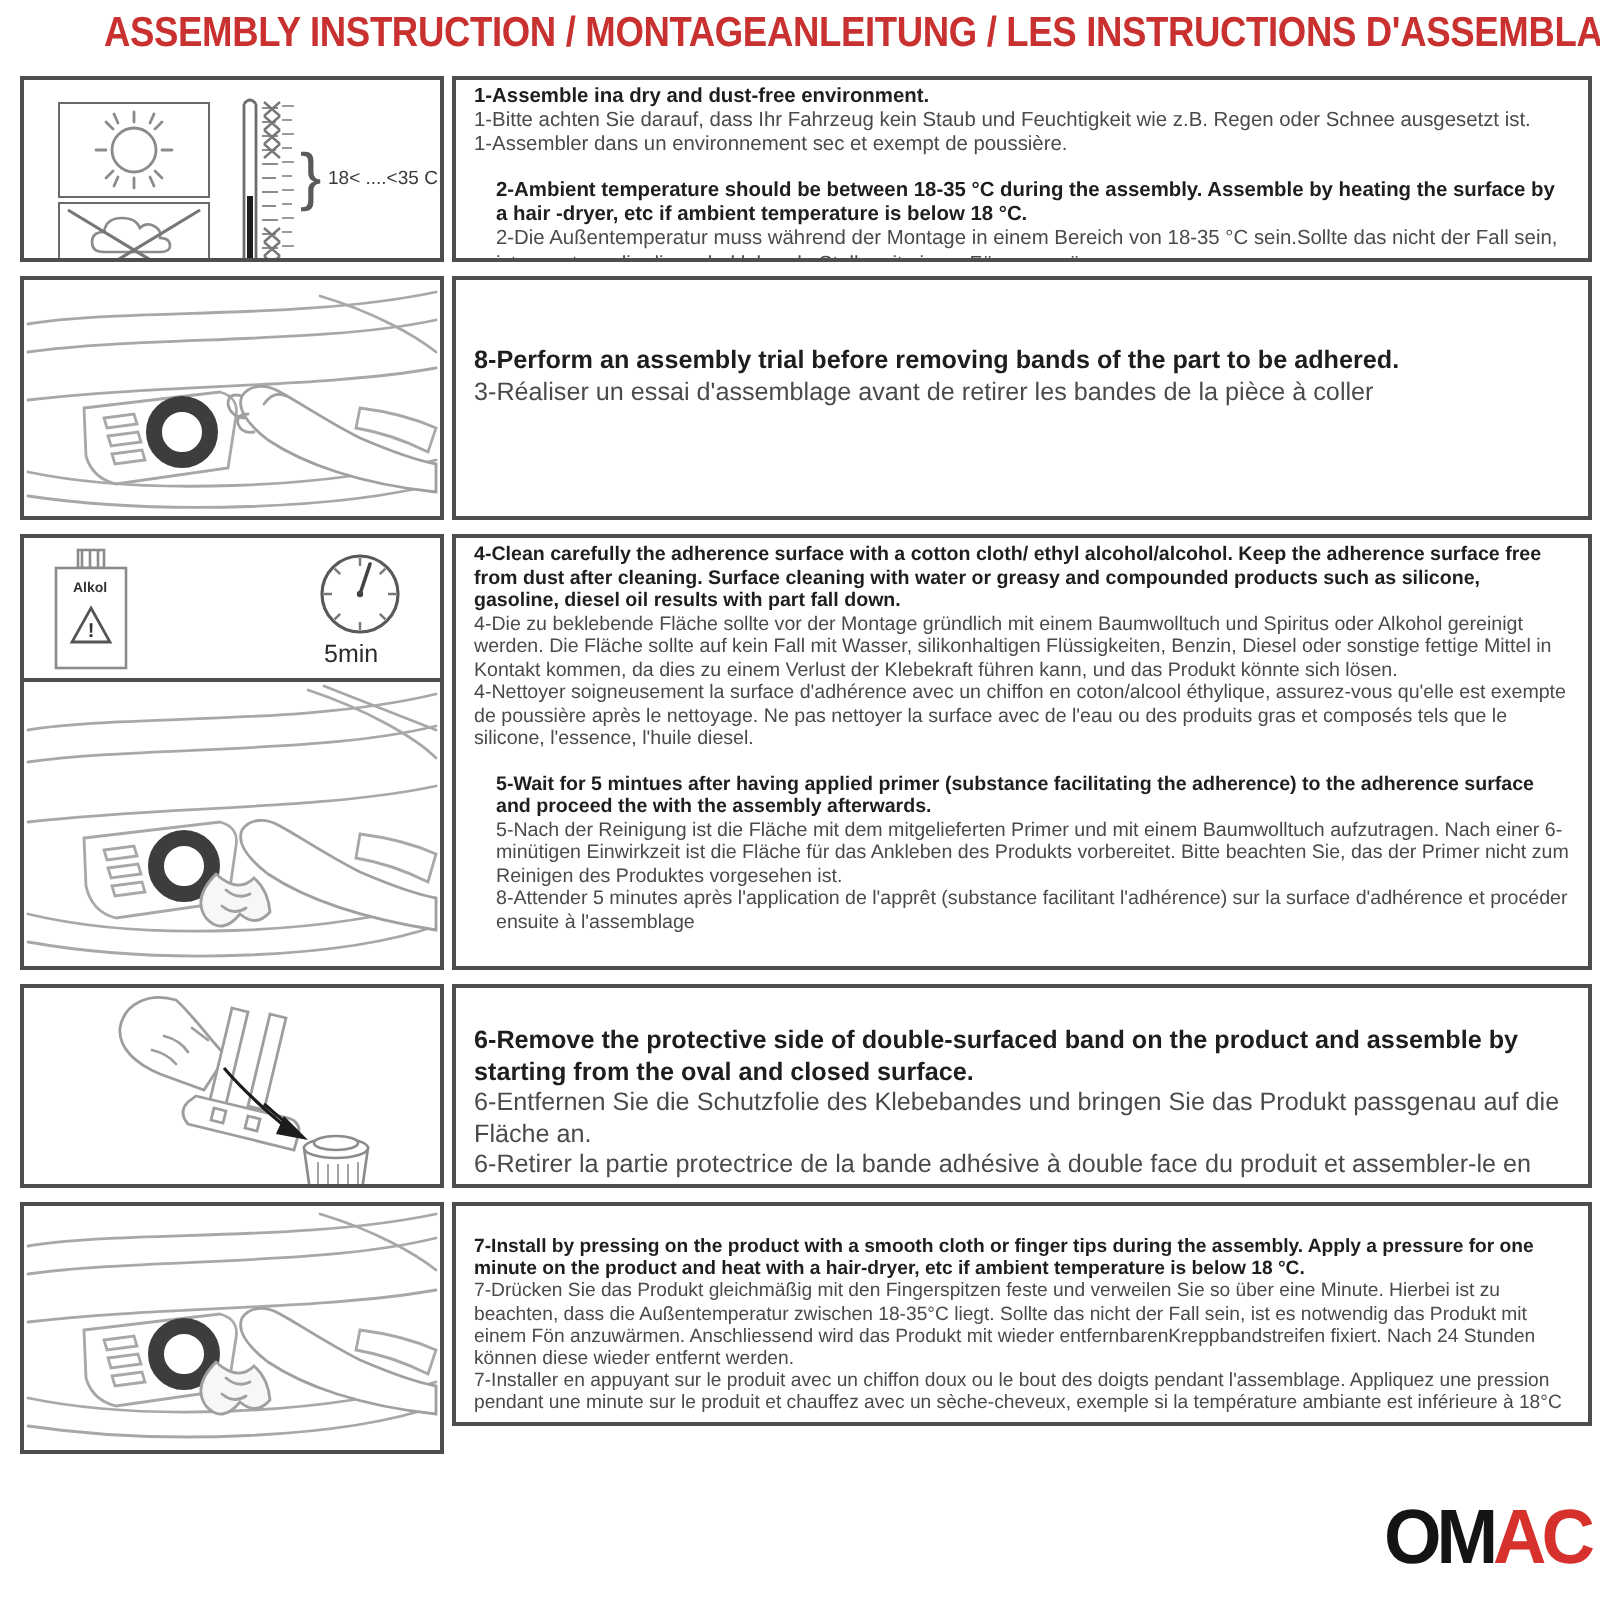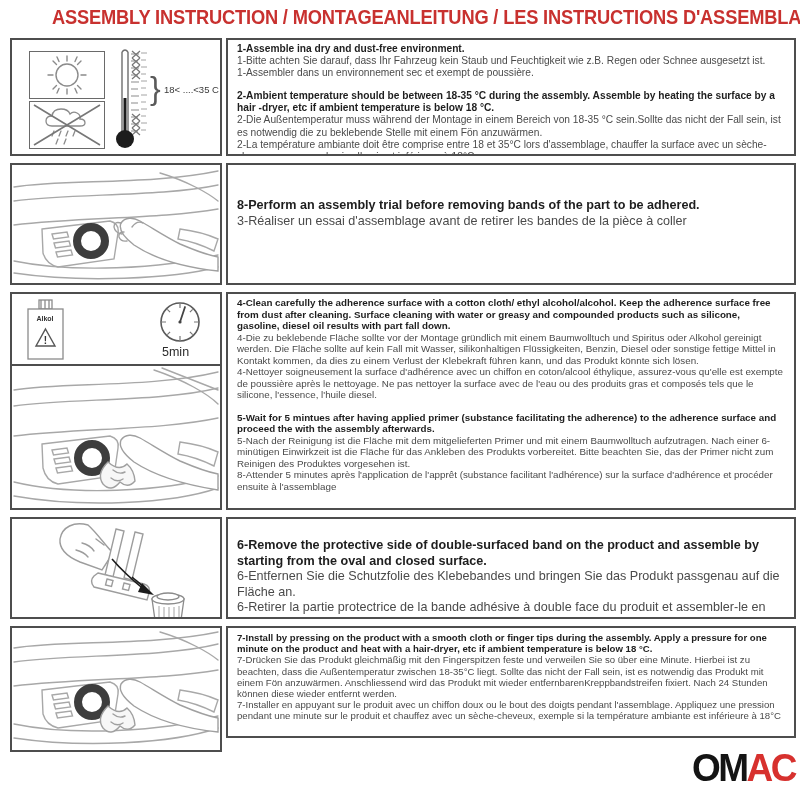--- a/index.html
+++ b/index.html
@@ -6,25 +6,25 @@
   .page{position:relative;width:800px;height:800px;background:#fff;overflow:hidden;
         font-family:"Liberation Sans",sans-serif;color:#454545;}
   .title{position:absolute;top:5px;left:0;width:800px;text-align:center;white-space:nowrap;
          font-weight:bold;font-size:21px;letter-spacing:-0.2px;color:#c8312f;
          transform:scaleX(.87);}
   .table{position:absolute;top:38px;left:10px;width:786px;}
   .row{display:flex;gap:4px;margin-bottom:7px;align-items:flex-start;}
   .cell{border:2px solid #4e4e4e;background:#fff;box-sizing:border-box;}
   .left{width:212px;flex:none;position:relative;overflow:hidden;}
   .right{flex:1;padding:3px 9px;overflow:hidden;}
-  .h1{height:118px}.h2{height:122px}.h3{height:218px}.h4{height:102px}
+  .h1{height:93px}.h2{height:122px}.h3{height:218px}.h4{height:102px}
   .h5l{height:126px}.h5r{height:112px}
-  .pt2{padding-top:33px}.pt4{padding-top:19px}.pt5{padding-top:4px}
+  .pt2{padding-top:33px}.pt4{padding-top:19px}.pt5{padding-top:15px}
   .step{margin:0;}
-  .step + .step{margin-top:11px;}
+  .step + .step{margin-top:11px;margin-left:11px;}
   .en{font-weight:bold;color:#1e1e1e;}
   .de,.fr{color:#4a4a4a;}
   .sz-s{font-size:10.2px;line-height:12.1px;}
   .sz-l{font-size:12.6px;line-height:15.6px;}
   .sz-xs{font-size:9.8px;line-height:11.5px;}
   .sz-xxs{font-size:9.6px;line-height:11.2px;}
   svg{display:block;}
   svg text{font-family:"Liberation Sans",sans-serif;}
   .iconbox{position:absolute;border:1.5px solid #6a6a6a;background:#fff;}
   .brace{position:absolute;font-size:32px;color:#5a5a5a;font-weight:normal;}

